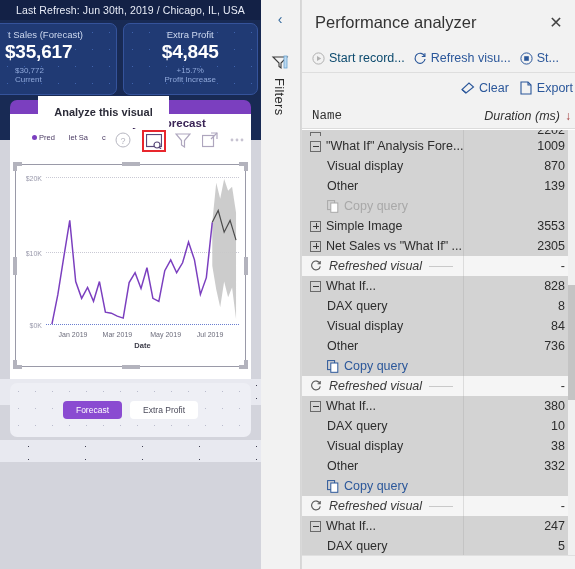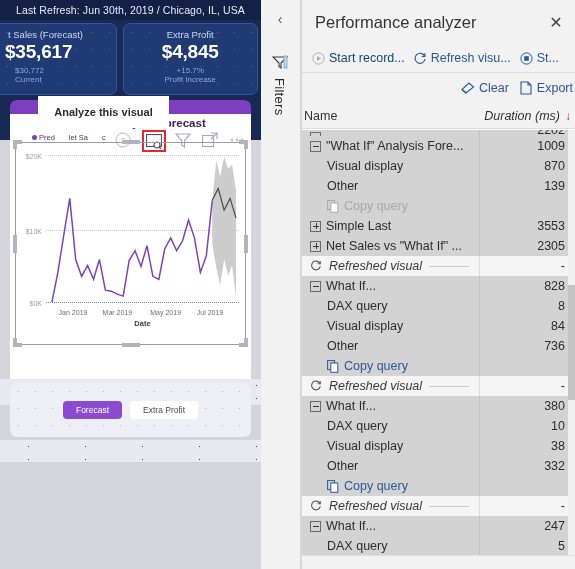--- a/index.html
+++ b/index.html
@@ -83,21 +83,21 @@
   }
   .vicon { width: 18px; height: 18px; position: relative; opacity: .55; }
   .vicon svg { display: block; }
   .vicon.highlight {
     border: 2px solid #e8262d; opacity: 1; padding: 1px;
     width: 24px; height: 22px; display: flex; align-items: center; justify-content: center;
   }
 
   
   .chart-frame {
-    position: absolute; left: 5px; top: 28px; width: 231px; height: 203px;
+    position: absolute; left: 5px; top: 50px; width: 231px; height: 203px;
     border: 1px solid #9a9aa8;
   }
   .handle { position: absolute; background: #b3b3bd; }
   .plot { position: absolute; left: 30px; top: 6px; right: 6px; bottom: 40px; }
   .gridline {
     position: absolute; left: 0; right: 0; height: 0;
     border-top: 1px dotted #c9c9d4;
   }
   .zero-line {
     position: absolute; left: 0; right: 0; height: 0;
@@ -188,21 +188,21 @@
     height: 30px; display: flex; align-items: center; justify-content: flex-end;
     gap: 11px; padding-right: 2px; font-size: 12.5px; color: #2b579a;
     flex: 0 0 auto;
   }
 
   .tbl-header {
     display: flex; height: 26px; align-items: center;
     background: #f2f2f2; border-bottom: 1px solid #dcdcdc; flex: 0 0 auto;
     font-size: 12.5px; color: #333;
   }
-  .th-name { flex: 1; padding-left: 2px; }
+  .th-name { flex: 1; padding-left: 10px; font-family: Liberation Mono, monospace; }
   .th-dur {
     width: 106px; text-align: right; padding-right: 4px;
     display: flex; justify-content: flex-end; align-items: center; gap: 5px; font-style: italic;
   }
   .sort-arrow { color: #a23b3b; font-size: 12px; }
 
   .tbl-body {
     flex: 1; overflow: hidden; position: relative;
     border-top: 1px solid #ffffff;
   }
@@ -210,21 +210,21 @@
     display: flex; height: 20px; align-items: center; font-size: 12.5px;
     color: #2d2d2d; position: relative;
   }
   .row.grp { background: #d3d3d3; }
   .row.light { background: #f5f5f5; }
   .row .c-name {
     flex: 1; display: flex; align-items: center; gap: 5px;
     padding-left: 8px; overflow: hidden; white-space: nowrap;
   }
   .row .c-dur {
-    width: 96px; text-align: right; padding-right: 10px;
+    width: 112px; text-align: right; padding-right: 10px;
     border-left: 1px solid #c4c4c4; height: 20px; line-height: 20px;
   }
   .row.light .c-dur { border-left-color: #dcdcdc; }
   .expander {
     width: 11px; height: 11px; border: 1px solid #6a6a6a; background: transparent;
     position: relative; flex: 0 0 auto; font-size: 0;
   }
   .expander::before {
     content: ""; position: absolute; left: 1.5px; right: 1.5px; top: 4.5px;
     height: 1px; background: #3a3a3a;
@@ -493,21 +493,21 @@
                 <rect x="0.6" y="0.6" width="7" height="9" fill="none" stroke="#a8a8a8" stroke-width="1"></rect>
                 <rect x="3.8" y="3" width="7" height="9.3" fill="#fff" stroke="#a8a8a8" stroke-width="1"></rect>
               </svg>
               <span>Copy query</span>
             </span>
             <span class="c-dur"></span>
           </div>
           <div class="row grp">
             <span class="c-name">
               <span class="expander plus"></span>
-              <span>Simple Last</span>
+              <span>Simple Image</span>
             </span>
             <span class="c-dur">3553</span>
           </div>
           <div class="row grp">
             <span class="c-name">
               <span class="expander plus"></span>
               <span>Net Sales vs "What If" ...</span>
             </span>
             <span class="c-dur">2305</span>
           </div>

